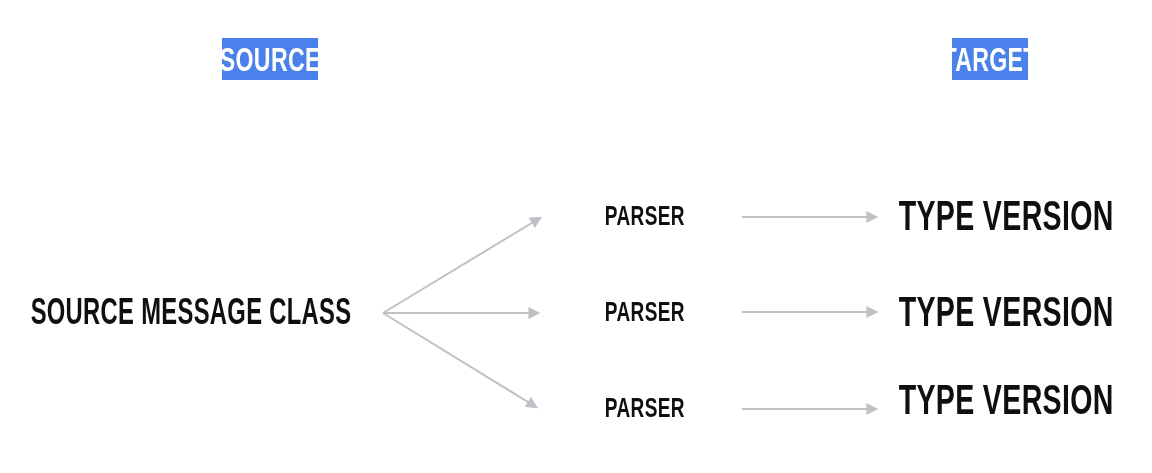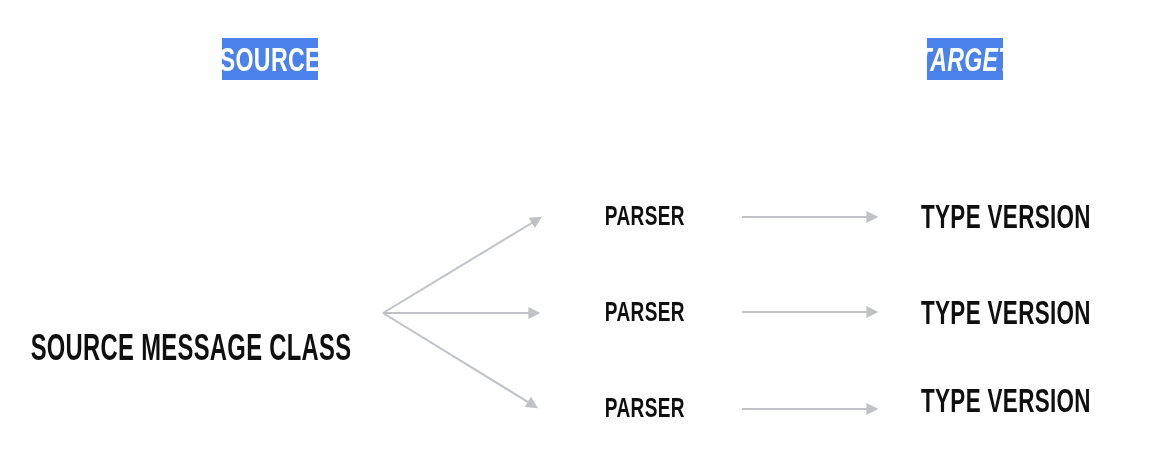--- a/index.html
+++ b/index.html
@@ -39,31 +39,31 @@
   .col-header {
     background: var(--header-bg);
     color: var(--header-text);
     font-size: 34px;
     height: 42px;
     top: 38px;
   }
   .col-header .cx { color: var(--header-text); }
   #header-source  { left: 222px; width: 96px;  }
   #header-mapping { left: 592px; width: 105px; }
-  #header-target  { left: 927px; width: 76px; font-style: italic;  }
+  #header-target  { left: 952px; width: 76px;  }
 
-  #source-node { left: 31px; top: 296px; width: 320px; height: 32px; font-size: 36px; margin-top: 36px; }
+  #source-node { left: 31px; top: 296px; width: 320px; height: 32px; font-size: 36px; }
   #source-node .cx { transform: scaleX(0.66); }
 
   .parser-node { left: 585px; width: 120px; height: 28px; font-size: 28px; }
   #parser-1 { top: 202px; }
   #parser-2 { top: 298px; }
   #parser-3 { top: 394px; }
 
-  .target-node { left: 916px; width: 180px; height: 28px; font-size: 33px; }
+  .target-node { left: 916px; width: 180px; height: 28px; font-size: 42px; }
   #target-1 { top: 202px; }
   #target-2 { top: 298px; }
   #target-3 { top: 386px; }
 
   .arrows {
     position: absolute;
     inset: 0;
     width: 100%;
     height: 100%;
     pointer-events: none;

